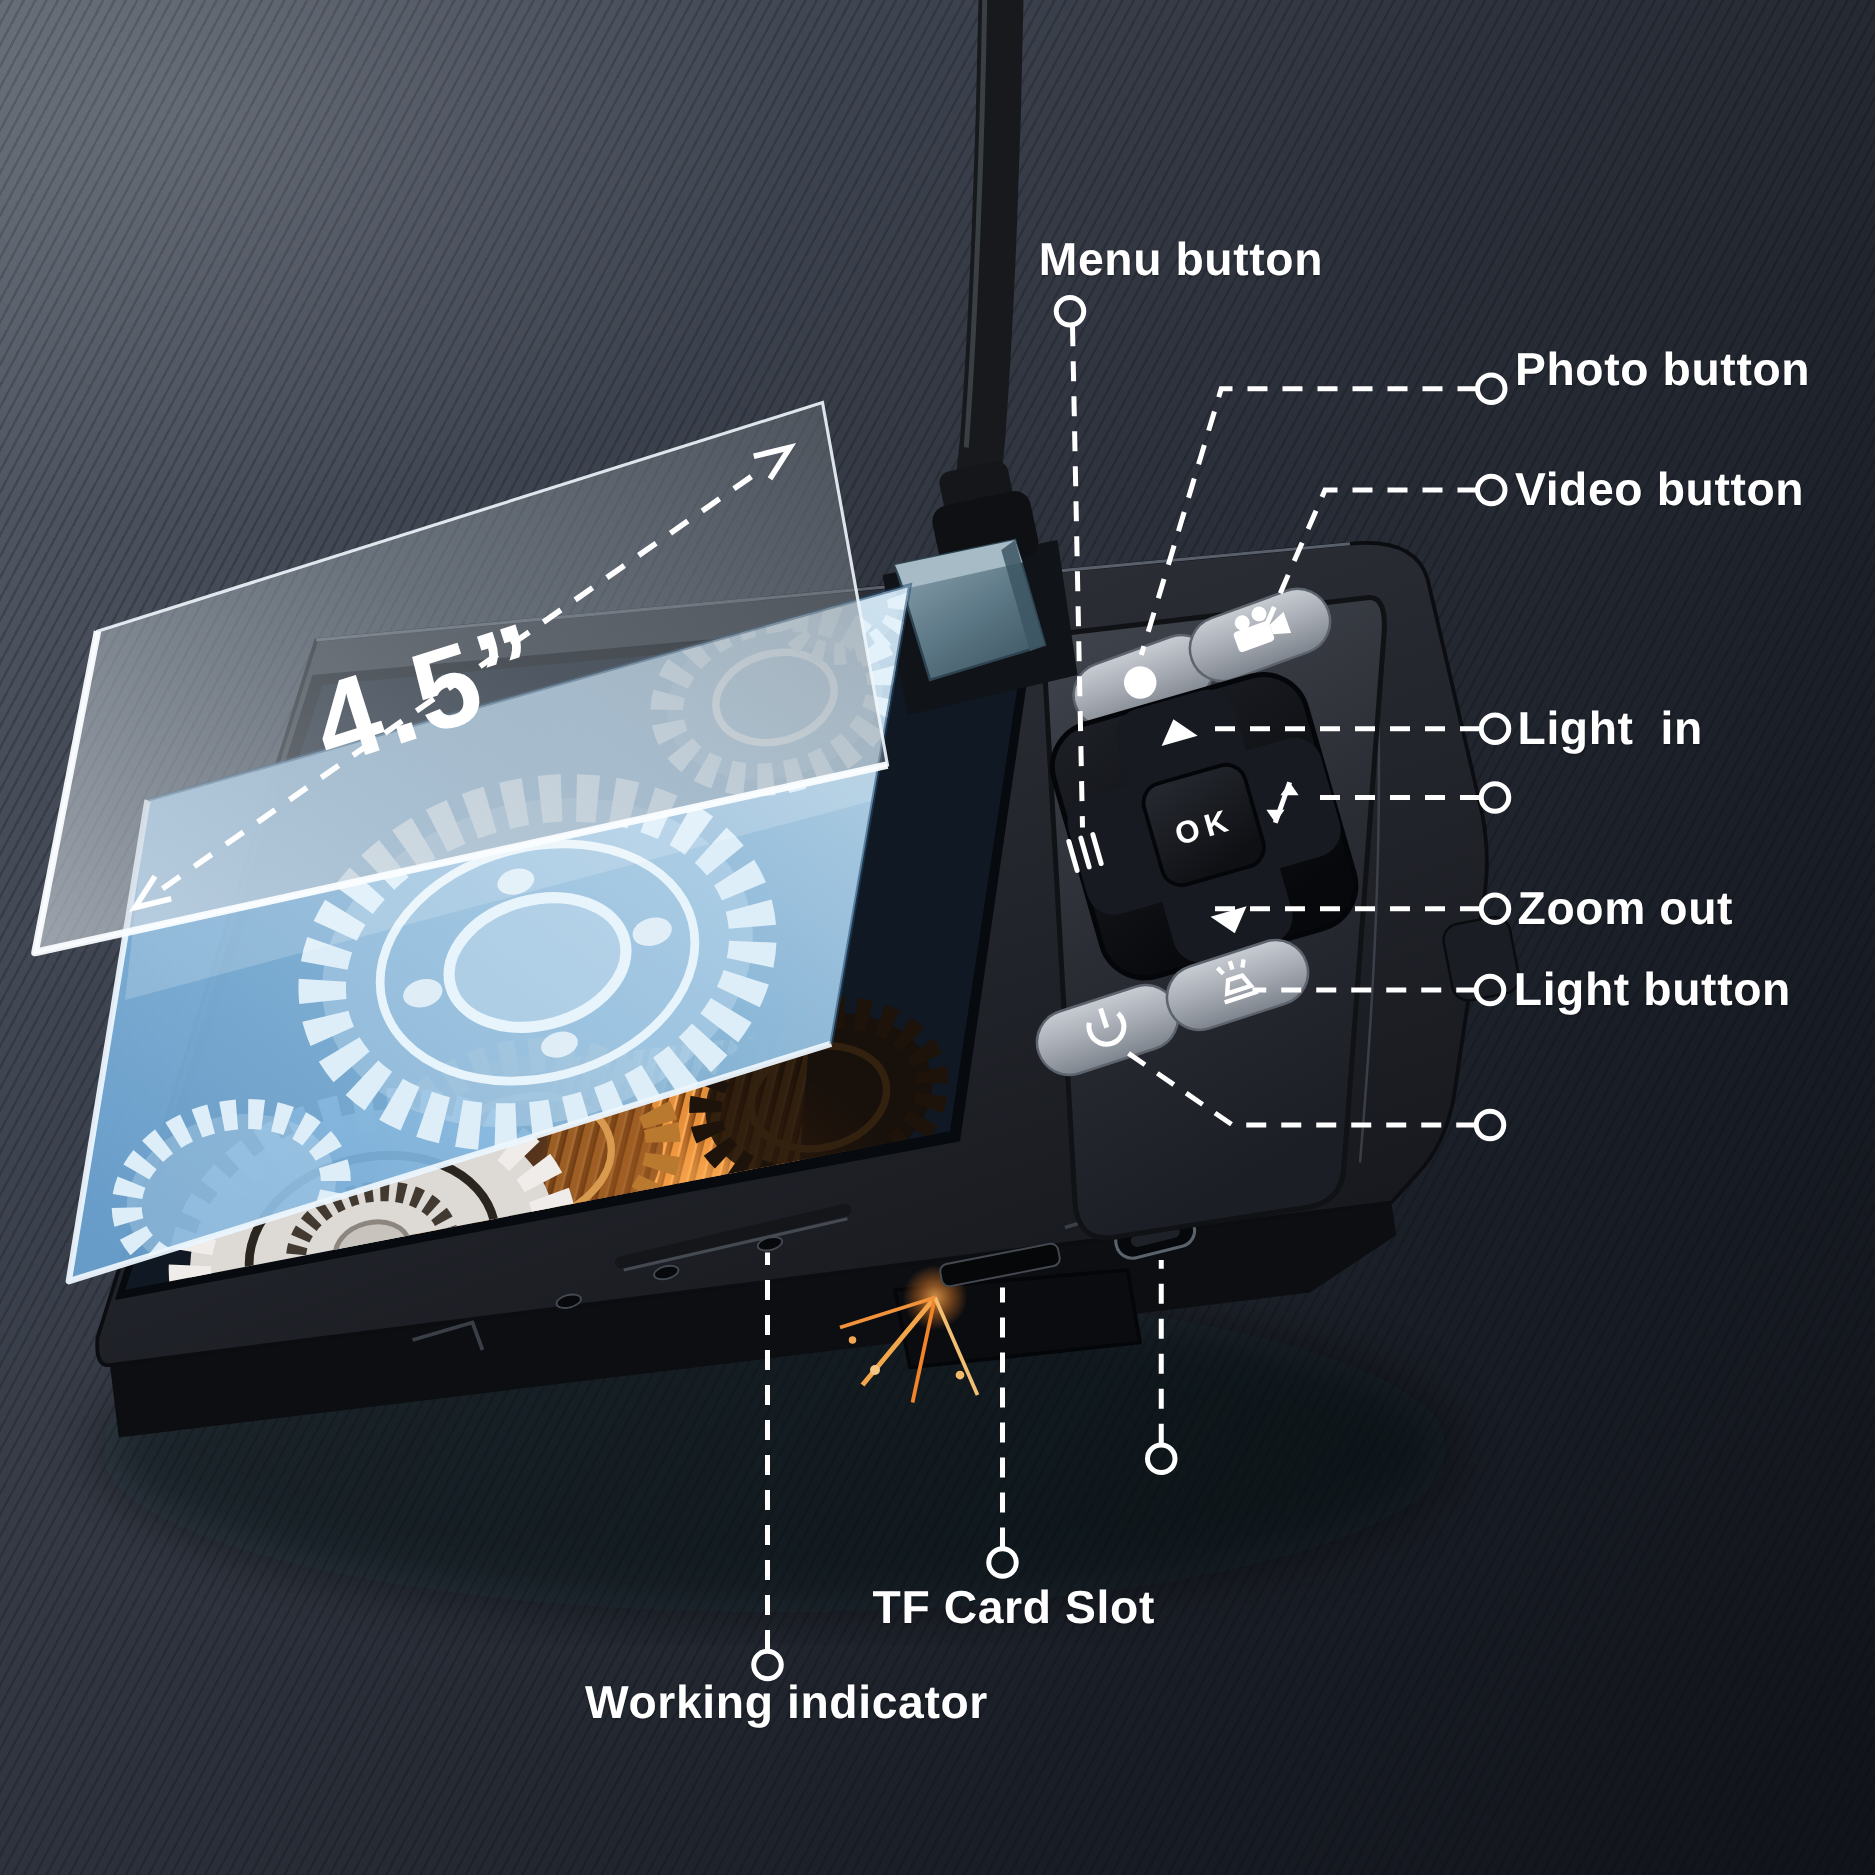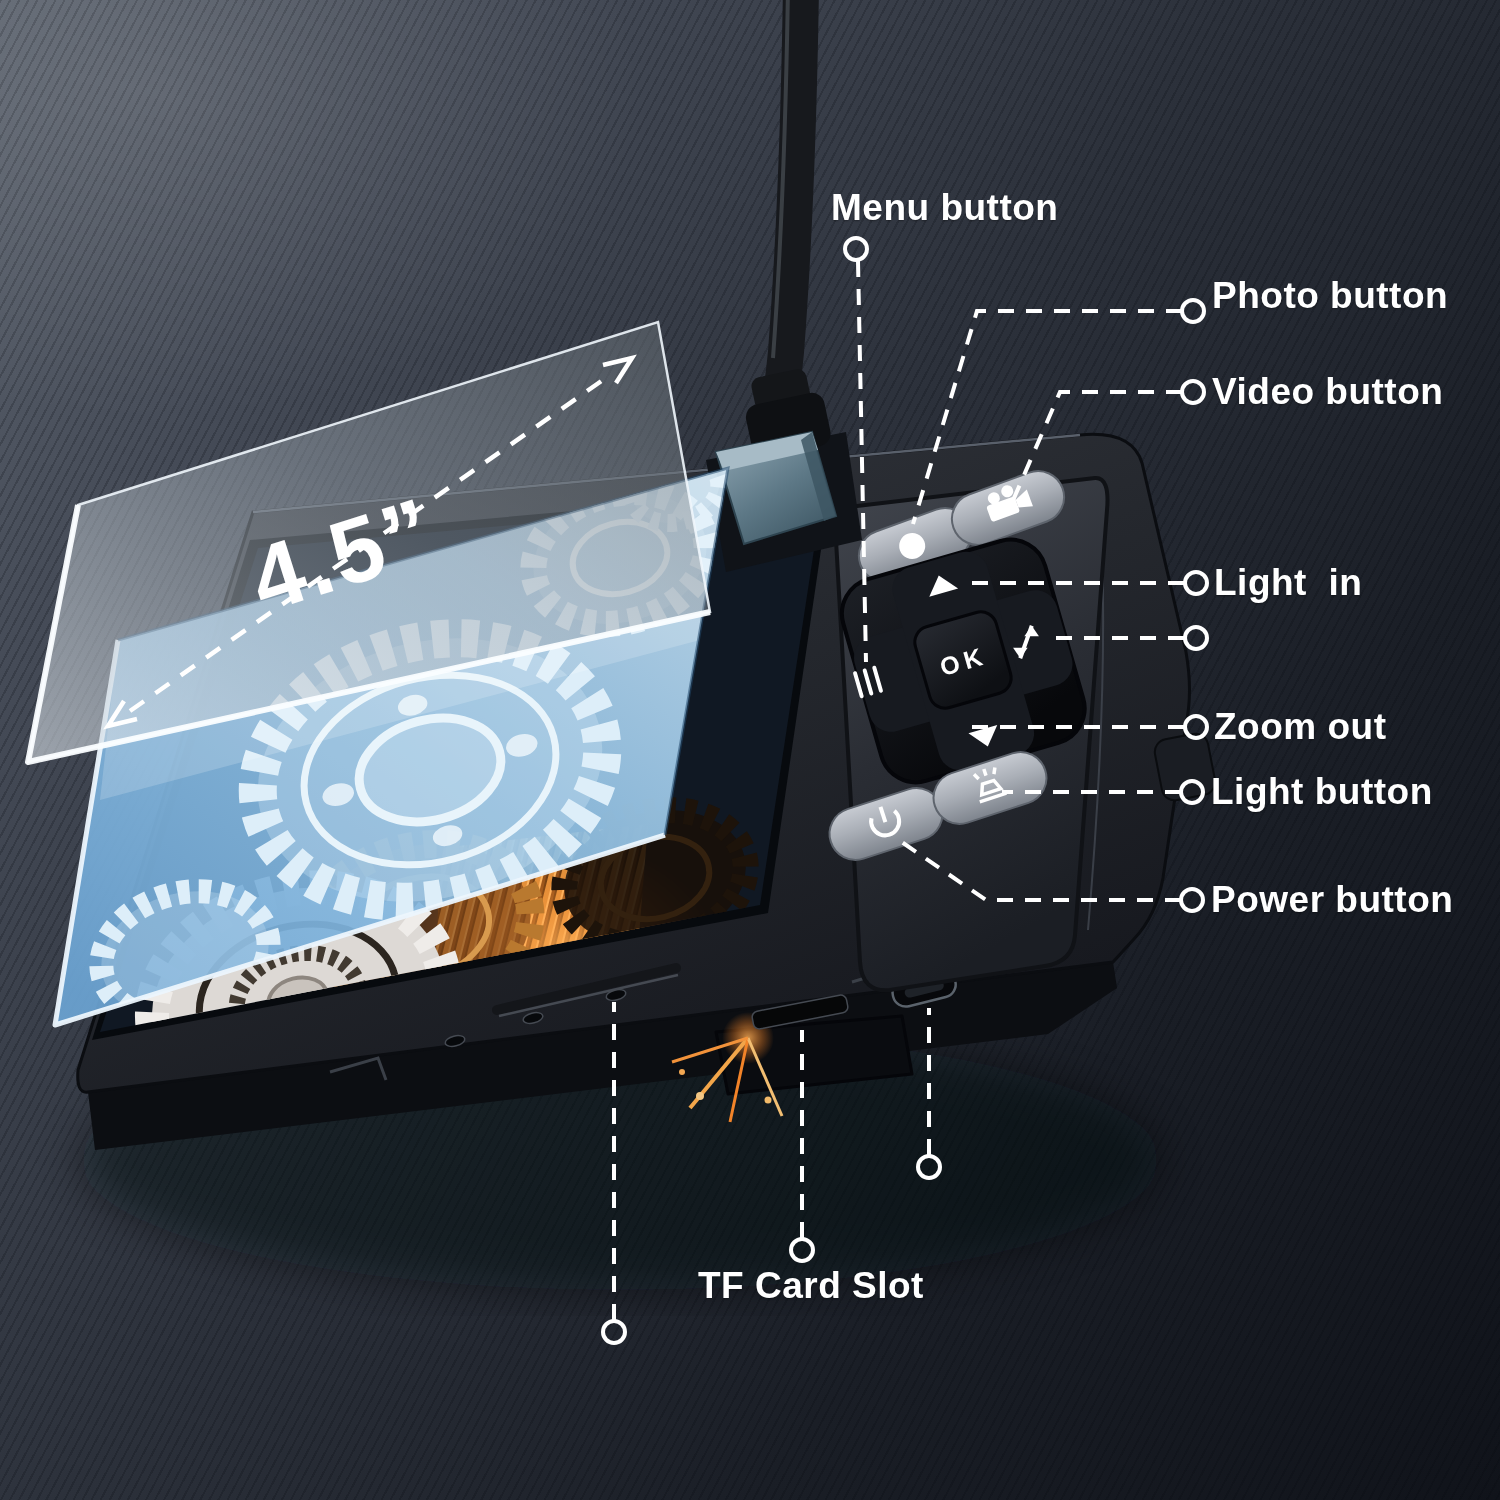--- a/index.html
+++ b/index.html
@@ -286,16 +286,16 @@
     <circle cx="614" cy="1332" r="11"></circle>
   </g>
 </svg>
 
 <div class="callout-label" style="left:831px;top:188px">Menu button</div>
 <div class="callout-label" style="left:1212px;top:276px">Photo button</div>
 <div class="callout-label" style="left:1212px;top:372px">Video button</div>
 <div class="callout-label" style="left:1214px;top:563px">Light  in</div>
 <div class="callout-label" style="left:1214px;top:707px">Zoom out</div>
 <div class="callout-label" style="left:1211px;top:772px">Light button</div>
-<div class="callout-label" style="left:1211px;top:880px">Power button</div>
 <div class="callout-label" style="left:698px;top:1266px">TF Card Slot</div>
+<div class="callout-label" style="left:468px;top:1342px">Working indicator</div>
 
 </div>
 
 </body></html>

